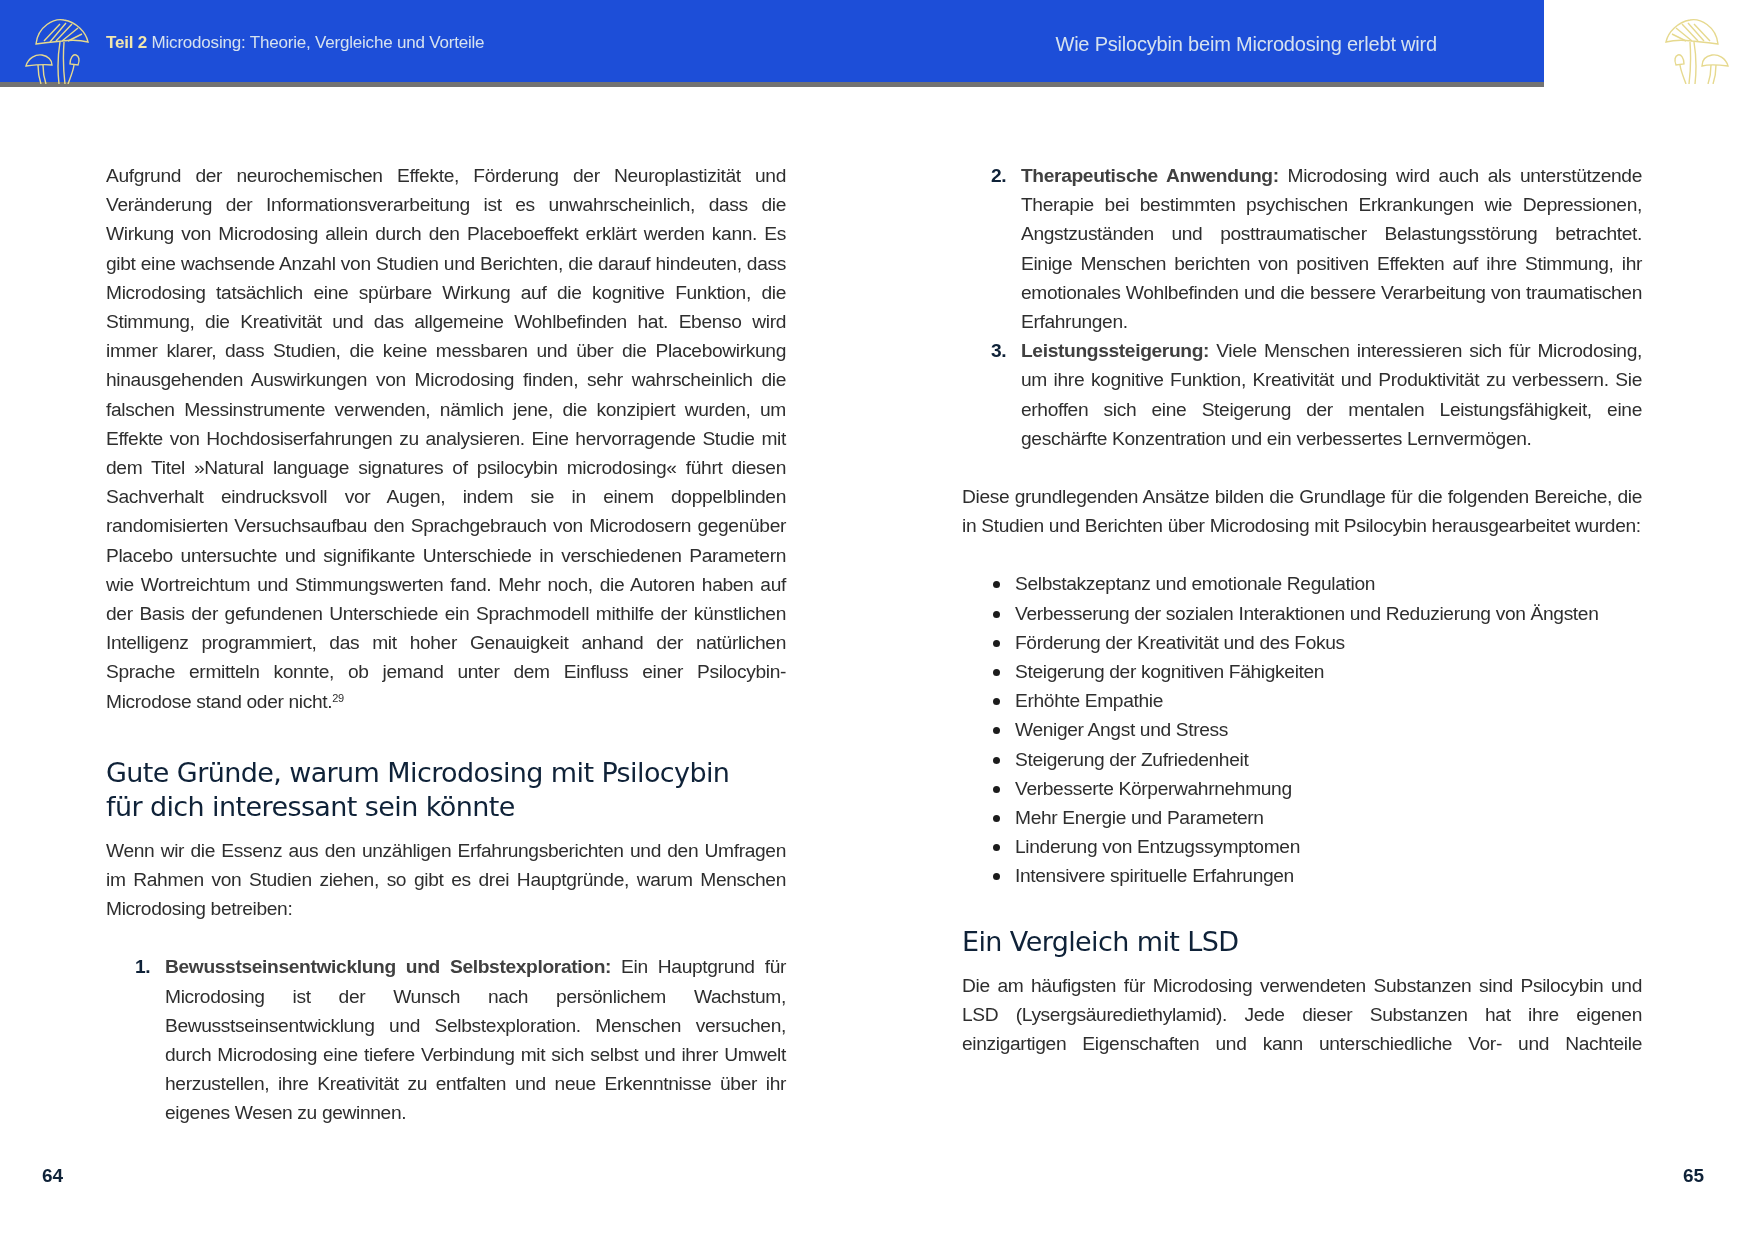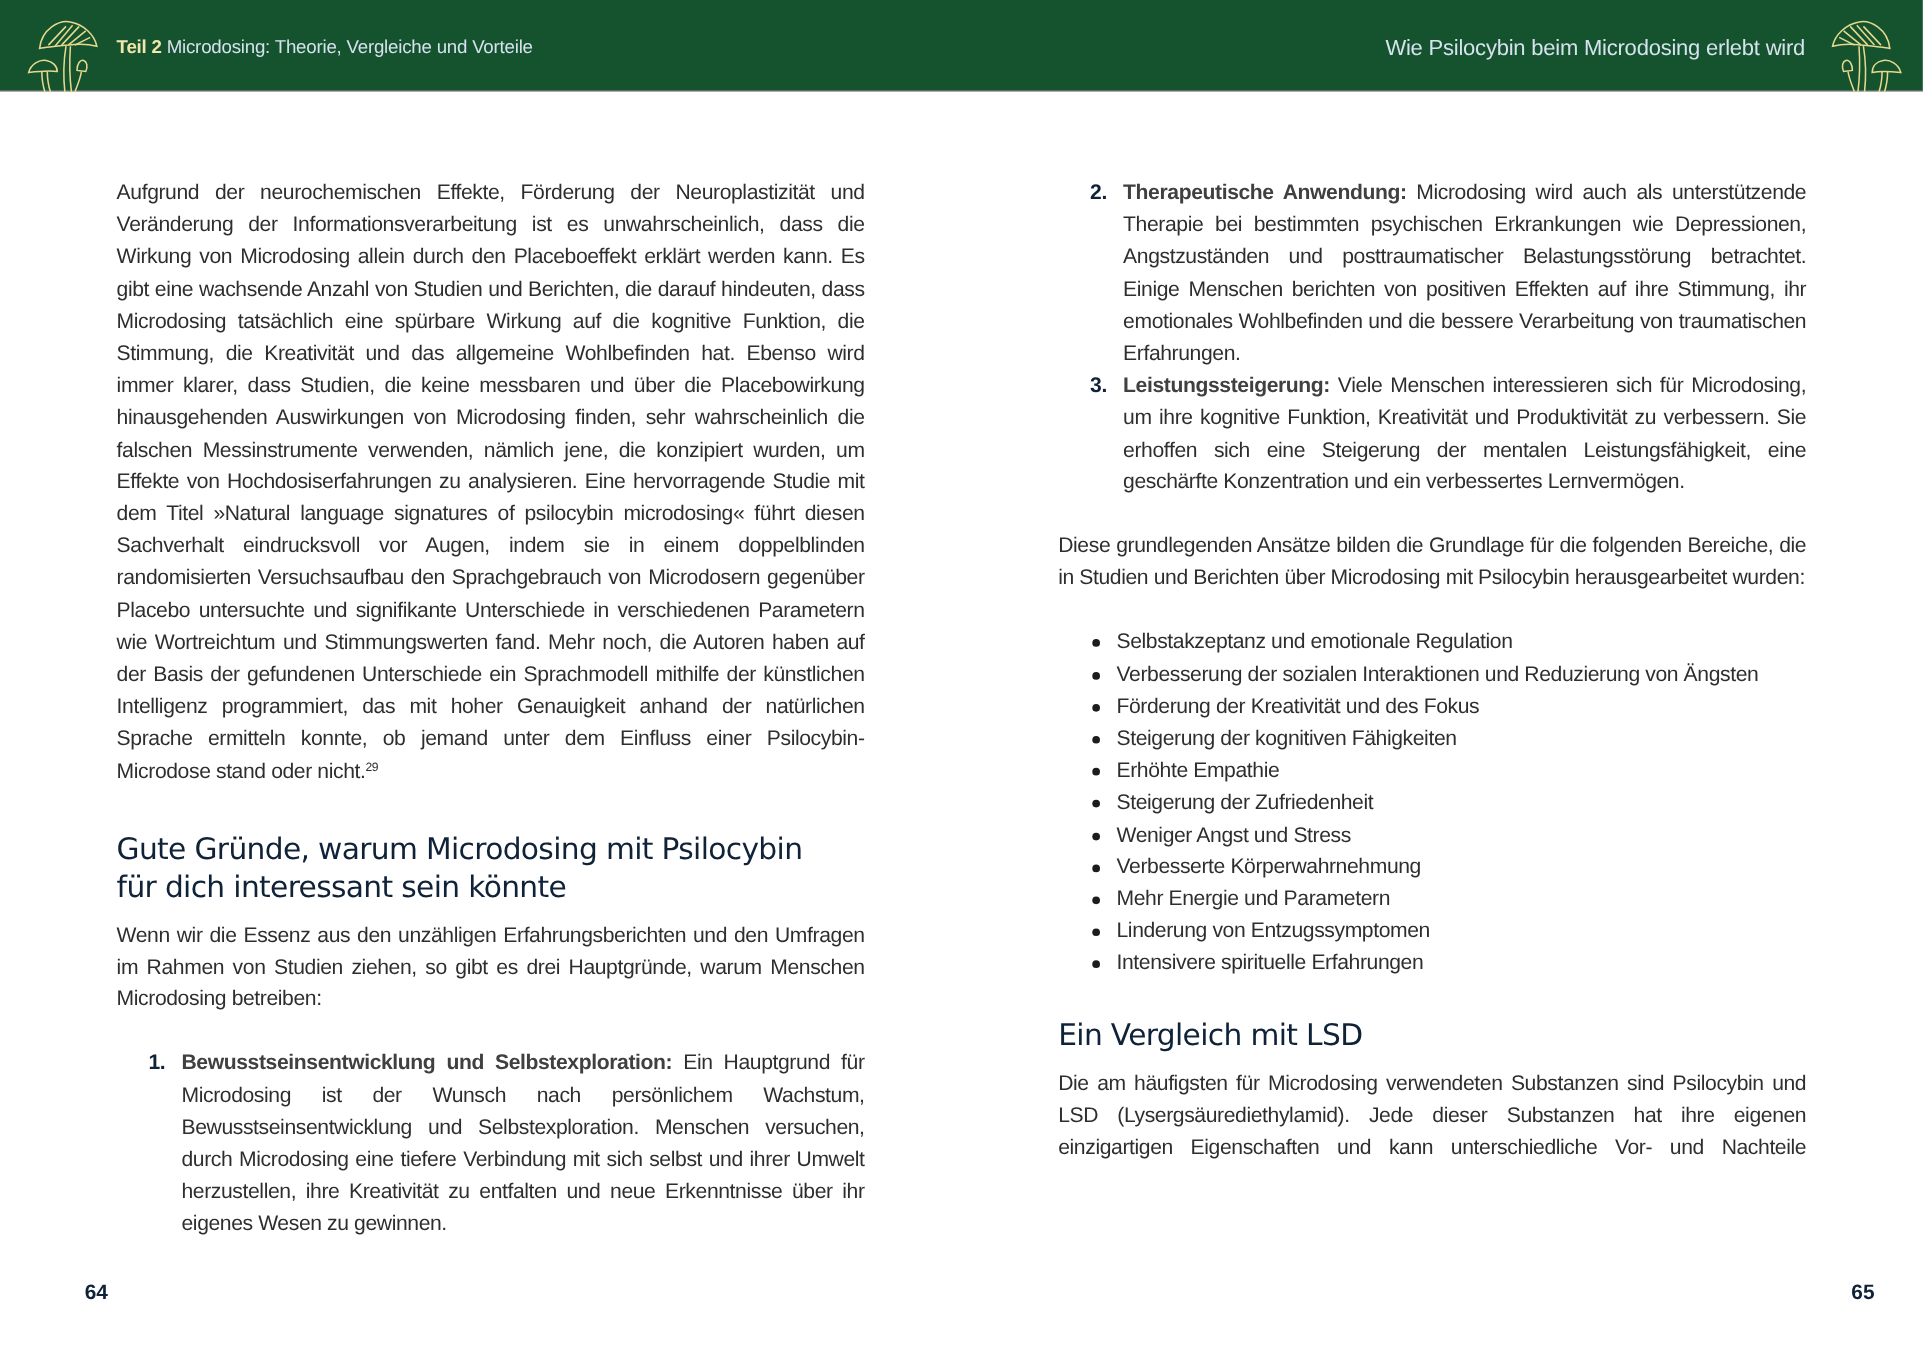--- a/index.html
+++ b/index.html
@@ -3,23 +3,23 @@
 <meta charset="utf-8">
 <style>
   html, body { margin:0; padding:0; }
   body {
     width:1748px; height:1240px; position:relative; overflow:hidden;
     background:#ffffff;
     font-family:"Liberation Sans", sans-serif;
     color:#2b2b2b;
   }
   .header {
-    position:absolute; left:0; top:0; width:1748px; height:82px;
-    background:#14532d;
-    border-bottom:1px solid #737373;
+    position:absolute; left:0; top:0; width:1544px; height:82px;
+    background:#1d4ed8;
+    border-bottom:5px solid #737373;
   }
   .header .left-title {
     position:absolute; left:106px; top:33px;
     font-size:17px; color:#d6e2ef; white-space:nowrap; letter-spacing:-0.2px;
   }
   .header .left-title .part { color:#f1e6ae; font-weight:bold; }
   .header .right-title {
     position:absolute; right:107px; top:33px;
     font-size:20px; color:#d6e2ef; white-space:nowrap; letter-spacing:-0.2px;text-align:right;
   }
@@ -53,21 +53,21 @@
   ul.bullets { list-style:none; margin:0; padding:0; }
   ul.bullets li { position:relative; padding-left:53px; }
   ul.bullets li .dot {
     position:absolute; left:31px; top:12px; width:7px; height:7px;
     border-radius:50%; background:#1c1c1c;
   }
 
   .page-num {
     position:absolute; top:1165px; font-size:19px; font-weight:bold; color:#0f2238;
   }
-  .page-num.left { left:42px;margin-left:35px; }
+  .page-num.left { left:42px; }
   .page-num.right { left:1683px;text-align:center; }
 </style>
 </head>
 <body>
 
 <div class="header">
   <svg class="mushroom left" viewBox="0 0 74 74">
     <g fill="none" stroke="#e6d98e" stroke-width="1.4">
       <path d="M16 34 C18 16 34 8 44 10 C56 12 66 22 68 32 C60 30 50 30 42 31 C32 32 22 33 16 34 Z"></path>
       <path d="M24 31 L40 14 M30 32 L46 13 M36 31 L52 14 M42 31 L58 18 M48 31 L62 24"></path>
@@ -134,22 +134,22 @@
   <div style="height:29px"></div>
   <p class="p">Diese grundlegenden Ansätze bilden die Grundlage für die folgenden Bereiche, die in Studien und Berichten über Microdosing mit Psilocybin herausgearbeitet wurden:</p>
 
   <div style="height:29px"></div>
   <ul class="bullets">
     <li><span class="dot"></span><span>Selbstakzeptanz und emotionale Regulation</span></li>
     <li><span class="dot"></span><span>Verbesserung der sozialen Interaktionen und Reduzierung von Ängsten</span></li>
     <li><span class="dot"></span><span>Förderung der Kreativität und des Fokus</span></li>
     <li><span class="dot"></span><span>Steigerung der kognitiven Fähigkeiten</span></li>
     <li><span class="dot"></span><span>Erhöhte Empathie</span></li>
+    <li><span class="dot"></span><span>Weniger Angst und Stress</span></li>
     <li><span class="dot"></span><span>Steigerung der Zufriedenheit</span></li>
-    <li><span class="dot"></span><span>Weniger Angst und Stress</span></li>
     <li><span class="dot"></span><span>Verbesserte Körperwahrnehmung</span></li>
     <li><span class="dot"></span><span>Mehr Energie und Parametern</span></li>
     <li><span class="dot"></span><span>Linderung von Entzugssymptomen</span></li>
     <li><span class="dot"></span><span>Intensivere spirituelle Erfahrungen</span></li>
   </ul>
 
   <div style="height:34px"></div>
   <h2 class="h2">Ein Vergleich mit LSD</h2>
   <div style="height:12px"></div>
   <p class="p" style="text-align-last:justify;">Die am häufigsten für Microdosing verwendeten Substanzen sind Psilocybin und LSD (Lysergsäurediethylamid). Jede dieser Substanzen hat ihre eigenen einzigartigen Eigenschaften und kann unterschiedliche Vor- und Nachteile</p>

